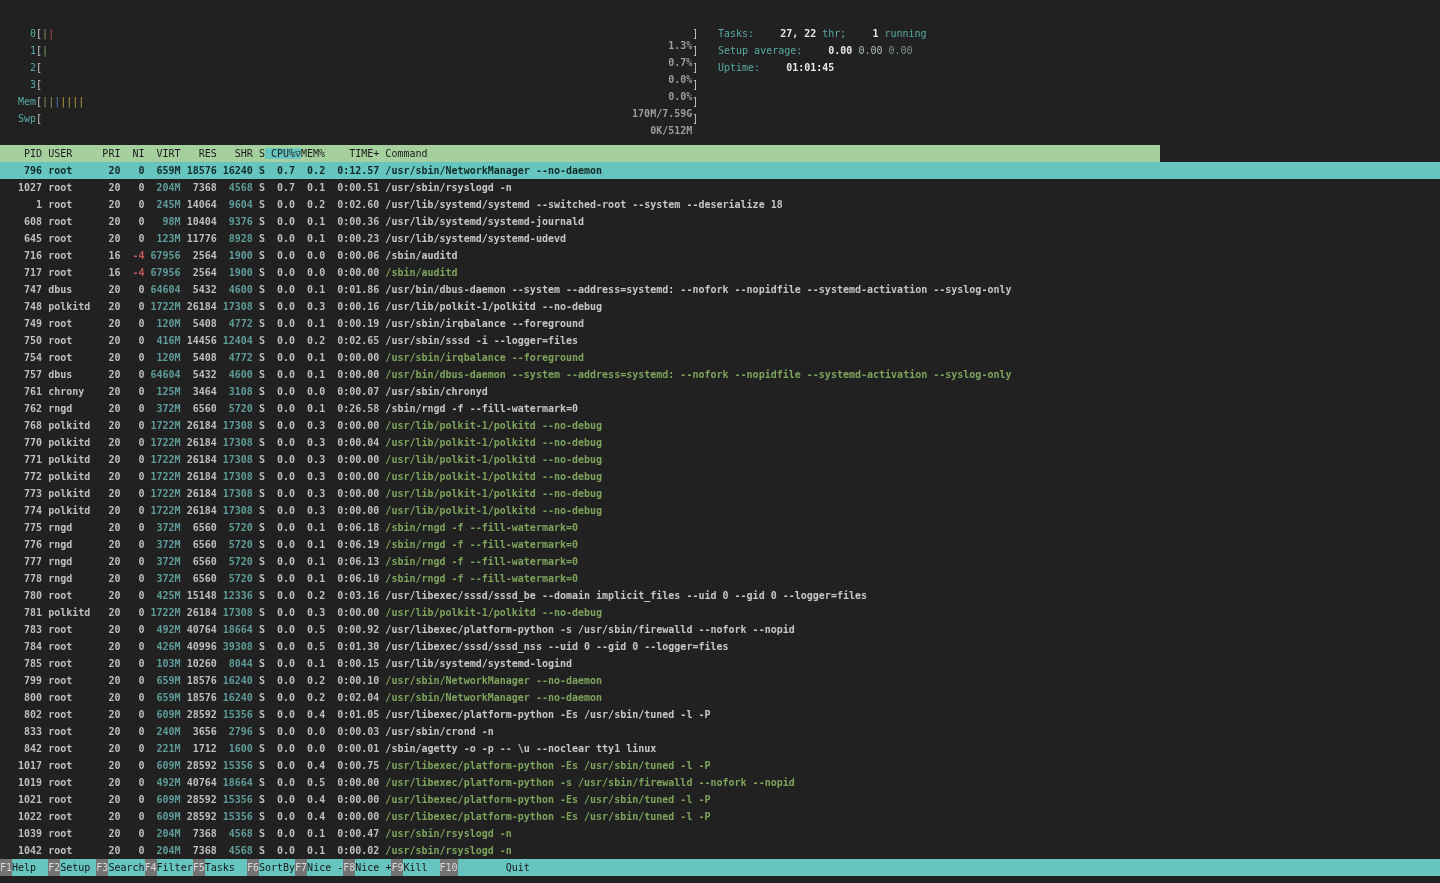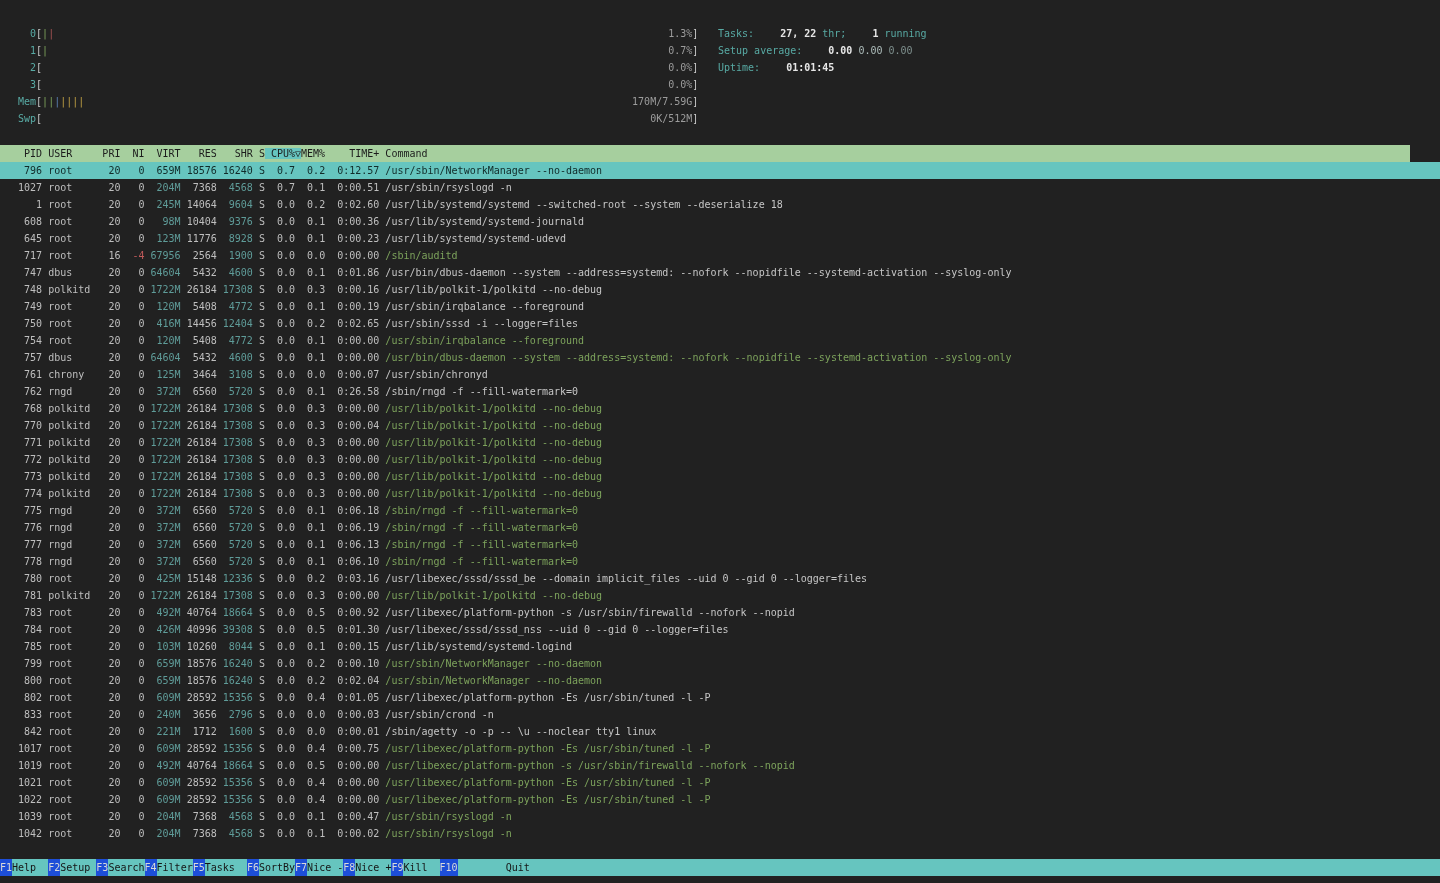--- a/index.html
+++ b/index.html
@@ -8,42 +8,42 @@
     font-family:"DejaVu Sans Mono",monospace;font-size:10px;line-height:17px;
     color:#bfbfbf;overflow:hidden;
   }
   .line{white-space:pre;height:17px;}
   
   .meters{position:absolute;left:18px;top:25px;}
   .stats{position:absolute;left:718px;top:25px;}
   .mlabel{color:var(--cyan-label);}
   .bracket{color:#c9c9c9;}
   .minner{display:inline-block;width:108ch;position:relative;vertical-align:bottom;height:17px;}
-  .mtext{position:absolute;right:0;top:0;color:#9c9c9c;}
+  .mtext{position:absolute;right:0;top:12px;color:#9c9c9c;font-weight:bold;}
   .bar-green{color:var(--bar-green);} .bar-red{color:var(--bar-red);}
   .bar-blue{color:var(--bar-blue);} .bar-yellow{color:var(--bar-yellow);}
   .cyanl{color:var(--cyan-label);}
   .bw{color:#e6e6e6;font-weight:bold;margin-left:20px;}
   .wh{color:#aebdbb;}
   .dim{color:#7f908e;}
   
-  .thead{position:absolute;left:0;top:145px;width:1410px;height:17px;background:var(--header-bg);color:#1c1c1c;white-space:pre;}
+  .thead{position:absolute;left:0;top:145px;width:1160px;height:17px;background:var(--header-bg);color:#1c1c1c;white-space:pre;}
   .thead span{color:#1c1c1c;}
   .hdr-sort{background:var(--accent-cyan);}
-  .rows{position:absolute;left:0;top:162px;width:1440px;}
+  .rows{position:absolute;left:0;top:162px;width:1440px;font-weight:bold;}
   .row{white-space:pre;height:17px;width:1440px;}
   .fg{color:#bfbfbf;}
   .teal{color:var(--teal-num);}
   .green{color:var(--green-thread);}
   .red{color:var(--red-ni);}
   .cmd{color:#c6c6c6;}
   .row.selected{background:var(--accent-cyan);}
   .row.selected span{color:#112b29 !important;}
   
-  .fnbar{position:absolute;left:0;top:859px;width:1440px;height:17px;display:flex;background:#1d4ed8;}
+  .fnbar{position:absolute;left:0;top:859px;width:1440px;height:17px;display:flex;background:#737373;}
   .fseg{display:flex;}
   .fseg.last{flex:1;justify-content:center;}
   .fkey{color:#d9d9d9;white-space:pre;}
   .flabel{background:var(--accent-cyan);color:#151515;white-space:pre;}
   .fseg.last .flabel{flex:1;padding-left:48px;}
 </style>
 </head>
 <body>
 
 <div class="screen" style="--accent-cyan: #66c5bf; --header-bg: #a6cf9e; --cyan-label: #58aaa4; --teal-num: #5f9c99; --green-thread: #7da35c; --red-ni: #bf5a5a; --bar-green: #7da35c; --bar-red: #a85454; --bar-blue: #5c81b5; --bar-yellow: #bfa043;">
@@ -60,20 +60,21 @@
       <div class="line"><span class="cyanl">Setup average: </span><span class="bw">0.00 </span><span class="wh">0.00 </span><span class="dim">0.00</span></div>
       <div class="line"><span class="cyanl">Uptime: </span><span class="bw">01:01:45</span></div>
     </div>
   <div class="thead" id="thead"><span>    PID </span><span>USER     </span><span>PRI</span><span>  NI</span><span>  VIRT</span><span>   RES</span><span>   SHR</span><span> S</span><span class="hdr-sort"> CPU%▽</span><span>MEM%</span><span>    TIME+</span><span> Command</span></div>
   <div class="rows" id="rows">
       <div class="row selected"><span class="fg">    796 </span><span class="fg">root     </span><span class="fg"> 20</span><span class="fg">   0</span><span class="teal">  659M</span><span class="fg"> 18576</span><span class="teal"> 16240</span><span class="fg"> S</span><span class="fg">  0.7</span><span class="fg">  0.2</span><span class="fg">  0:12.57</span><span class="cmd"> /usr/sbin/NetworkManager --no-daemon</span></div>
       <div class="row"><span class="fg">   1027 </span><span class="fg">root     </span><span class="fg"> 20</span><span class="fg">   0</span><span class="teal">  204M</span><span class="fg">  7368</span><span class="teal">  4568</span><span class="fg"> S</span><span class="fg">  0.7</span><span class="fg">  0.1</span><span class="fg">  0:00.51</span><span class="cmd"> /usr/sbin/rsyslogd -n</span></div>
       <div class="row"><span class="fg">      1 </span><span class="fg">root     </span><span class="fg"> 20</span><span class="fg">   0</span><span class="teal">  245M</span><span class="fg"> 14064</span><span class="teal">  9604</span><span class="fg"> S</span><span class="fg">  0.0</span><span class="fg">  0.2</span><span class="fg">  0:02.60</span><span class="cmd"> /usr/lib/systemd/systemd --switched-root --system --deserialize 18</span></div>
       <div class="row"><span class="fg">    608 </span><span class="fg">root     </span><span class="fg"> 20</span><span class="fg">   0</span><span class="teal">   98M</span><span class="fg"> 10404</span><span class="teal">  9376</span><span class="fg"> S</span><span class="fg">  0.0</span><span class="fg">  0.1</span><span class="fg">  0:00.36</span><span class="cmd"> /usr/lib/systemd/systemd-journald</span></div>
       <div class="row"><span class="fg">    645 </span><span class="fg">root     </span><span class="fg"> 20</span><span class="fg">   0</span><span class="teal">  123M</span><span class="fg"> 11776</span><span class="teal">  8928</span><span class="fg"> S</span><span class="fg">  0.0</span><span class="fg">  0.1</span><span class="fg">  0:00.23</span><span class="cmd"> /usr/lib/systemd/systemd-udevd</span></div>
+      <div class="row"><span class="fg">    716 </span><span class="fg">root     </span><span class="fg"> 16</span><span class="red">  -4</span><span class="teal"> 67956</span><span class="fg">  2564</span><span class="teal">  1900</span><span class="fg"> S</span><span class="fg">  0.0</span><span class="fg">  0.0</span><span class="fg">  0:00.06</span><span class="cmd"> /sbin/auditd</span></div>
       <div class="row"><span class="fg">    717 </span><span class="fg">root     </span><span class="fg"> 16</span><span class="red">  -4</span><span class="teal"> 67956</span><span class="fg">  2564</span><span class="teal">  1900</span><span class="fg"> S</span><span class="fg">  0.0</span><span class="fg">  0.0</span><span class="fg">  0:00.00</span><span class="green"> /sbin/auditd</span></div>
       <div class="row"><span class="fg">    747 </span><span class="fg">dbus     </span><span class="fg"> 20</span><span class="fg">   0</span><span class="teal"> 64604</span><span class="fg">  5432</span><span class="teal">  4600</span><span class="fg"> S</span><span class="fg">  0.0</span><span class="fg">  0.1</span><span class="fg">  0:01.86</span><span class="cmd"> /usr/bin/dbus-daemon --system --address=systemd: --nofork --nopidfile --systemd-activation --syslog-only</span></div>
       <div class="row"><span class="fg">    748 </span><span class="fg">polkitd  </span><span class="fg"> 20</span><span class="fg">   0</span><span class="teal"> 1722M</span><span class="fg"> 26184</span><span class="teal"> 17308</span><span class="fg"> S</span><span class="fg">  0.0</span><span class="fg">  0.3</span><span class="fg">  0:00.16</span><span class="cmd"> /usr/lib/polkit-1/polkitd --no-debug</span></div>
       <div class="row"><span class="fg">    749 </span><span class="fg">root     </span><span class="fg"> 20</span><span class="fg">   0</span><span class="teal">  120M</span><span class="fg">  5408</span><span class="teal">  4772</span><span class="fg"> S</span><span class="fg">  0.0</span><span class="fg">  0.1</span><span class="fg">  0:00.19</span><span class="cmd"> /usr/sbin/irqbalance --foreground</span></div>
       <div class="row"><span class="fg">    750 </span><span class="fg">root     </span><span class="fg"> 20</span><span class="fg">   0</span><span class="teal">  416M</span><span class="fg"> 14456</span><span class="teal"> 12404</span><span class="fg"> S</span><span class="fg">  0.0</span><span class="fg">  0.2</span><span class="fg">  0:02.65</span><span class="cmd"> /usr/sbin/sssd -i --logger=files</span></div>
       <div class="row"><span class="fg">    754 </span><span class="fg">root     </span><span class="fg"> 20</span><span class="fg">   0</span><span class="teal">  120M</span><span class="fg">  5408</span><span class="teal">  4772</span><span class="fg"> S</span><span class="fg">  0.0</span><span class="fg">  0.1</span><span class="fg">  0:00.00</span><span class="green"> /usr/sbin/irqbalance --foreground</span></div>
       <div class="row"><span class="fg">    757 </span><span class="fg">dbus     </span><span class="fg"> 20</span><span class="fg">   0</span><span class="teal"> 64604</span><span class="fg">  5432</span><span class="teal">  4600</span><span class="fg"> S</span><span class="fg">  0.0</span><span class="fg">  0.1</span><span class="fg">  0:00.00</span><span class="green"> /usr/bin/dbus-daemon --system --address=systemd: --nofork --nopidfile --systemd-activation --syslog-only</span></div>
       <div class="row"><span class="fg">    761 </span><span class="fg">chrony   </span><span class="fg"> 20</span><span class="fg">   0</span><span class="teal">  125M</span><span class="fg">  3464</span><span class="teal">  3108</span><span class="fg"> S</span><span class="fg">  0.0</span><span class="fg">  0.0</span><span class="fg">  0:00.07</span><span class="cmd"> /usr/sbin/chronyd</span></div>
       <div class="row"><span class="fg">    762 </span><span class="fg">rngd     </span><span class="fg"> 20</span><span class="fg">   0</span><span class="teal">  372M</span><span class="fg">  6560</span><span class="teal">  5720</span><span class="fg"> S</span><span class="fg">  0.0</span><span class="fg">  0.1</span><span class="fg">  0:26.58</span><span class="cmd"> /sbin/rngd -f --fill-watermark=0</span></div>
       <div class="row"><span class="fg">    768 </span><span class="fg">polkitd  </span><span class="fg"> 20</span><span class="fg">   0</span><span class="teal"> 1722M</span><span class="fg"> 26184</span><span class="teal"> 17308</span><span class="fg"> S</span><span class="fg">  0.0</span><span class="fg">  0.3</span><span class="fg">  0:00.00</span><span class="green"> /usr/lib/polkit-1/polkitd --no-debug</span></div>

